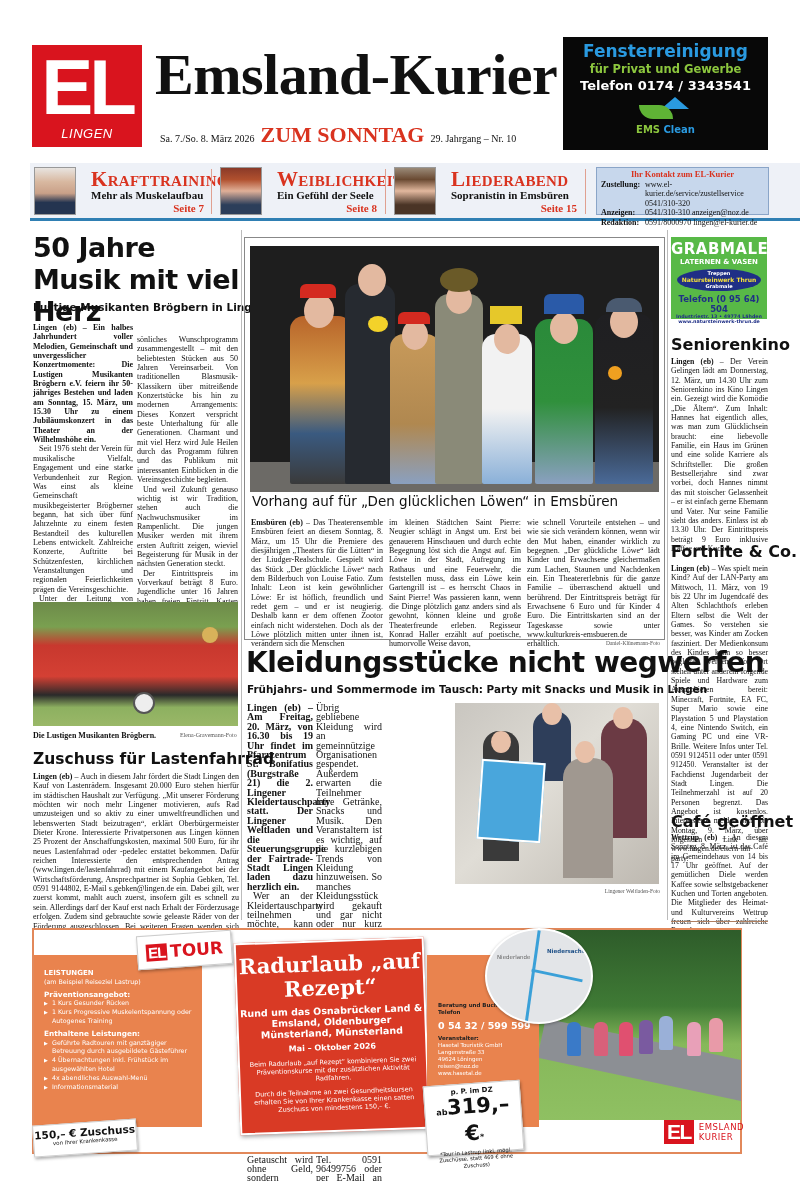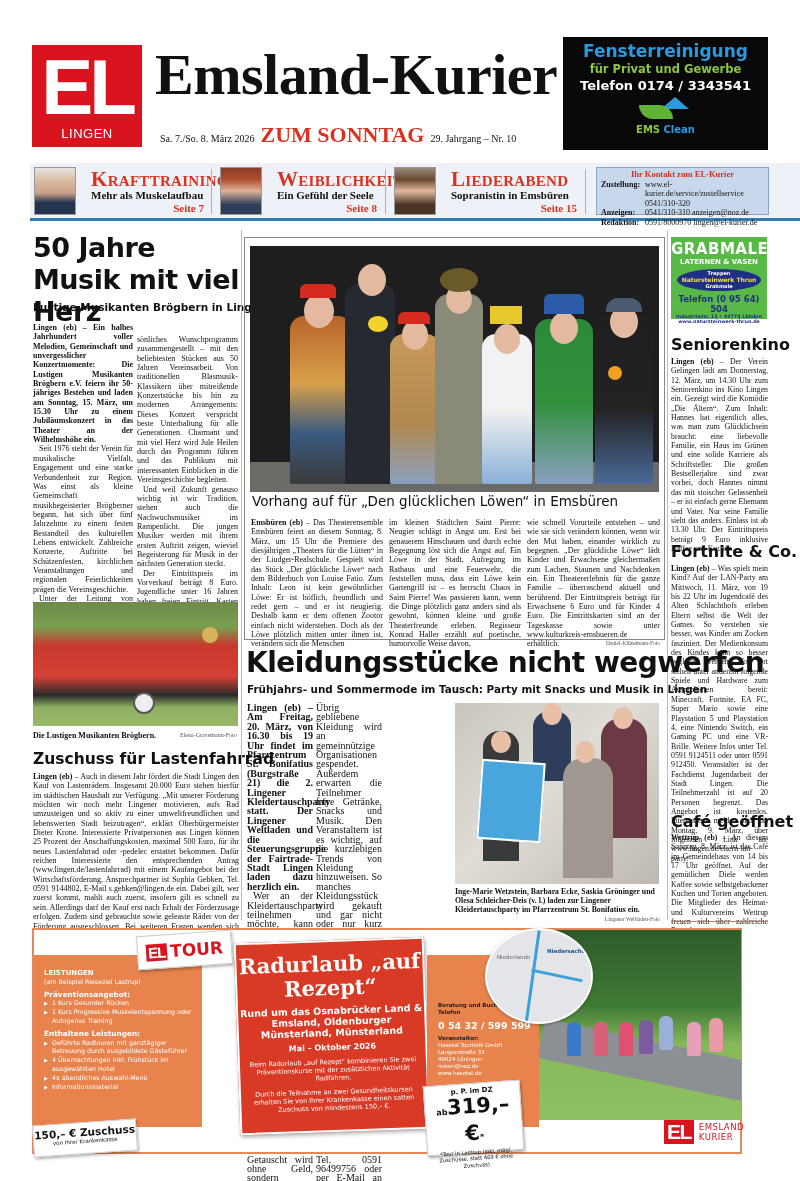--- a/index.html
+++ b/index.html
@@ -1,19 +1,19 @@
 <!DOCTYPE html>
 <html><head>
 <meta charset="utf-8">
 <style>
   * { box-sizing: border-box; margin: 0; padding: 0; }
   html, body { width: 800px; height: 1181px; background: #fff; overflow: hidden; }
   body { font-family: "Liberation Serif", serif; color: #111; position: relative; }
   .abs { position: absolute; }
-  .lsans { font-family: "Liberation Sans", sans-serif; }
+  .lsans { font-family: "Liberation Sans", sans-serif; font-style: italic; }
 
   
   #logo { left: 32px; top: 45px; width: 110px; height: 102px; background: #d9141e; }
   #logo .el { position: absolute; left: 0; right: 0; top: 2px; text-align: center; color: #fff; font-family: "Liberation Sans", sans-serif; font-weight: bold; font-size: 78px; letter-spacing: -4px; line-height: 80px; }
   #logo .city { position: absolute; left: 0; right: 0; bottom: 6px; text-align: center; color: #fff; font-size: 13px; letter-spacing: 0.5px; }
   #title { left: 155px; top: 40px; font-size: 58px; font-weight: bold; letter-spacing: -0.5px; line-height: 70px; }
   #dateline { left: 160px; top: 122px; font-size: 10px; display: flex; align-items: baseline; gap: 6px; }
   #dateline .sunday { color: #d9331f; font-size: 22px; font-weight: bold; }
 
   
@@ -300,21 +300,20 @@
   <div class="h" style="left:87px;top:0px;"></div>
   <div class="p4"></div>
   <div class="h" style="left:158px;top:4px;"></div>
   <div class="p1"></div>
   <div class="h" style="left:36px;top:28px;"></div>
   <div class="p3"></div>
   <div class="h" style="left:120px;top:38px;"></div>
   <div class="poster"></div>
 </div>
 <div id="a3-cap" class="abs">
-  <span>Inge-Marie Wetzstein, Barbara Ecke, Saskia Gröninger und Olesa Schleicher-Deis (v. l.) laden zur Lingener Kleidertauschparty im Pfarrzentrum St. Bonifatius ein.</span>
   <span class="credit" style="font-weight:normal;float:right">Lingener Weltladen-Foto</span>
 </div>
 
 <div id="ad-grab" class="abs">
   <div class="g1">GRABMALE</div>
   <div class="g2">LATERNEN &amp; VASEN</div>
   <div class="oval">
     <div>Treppen</div>
     <b>Natursteinwerk Thrun</b>
     <div>Grabmale</div>

